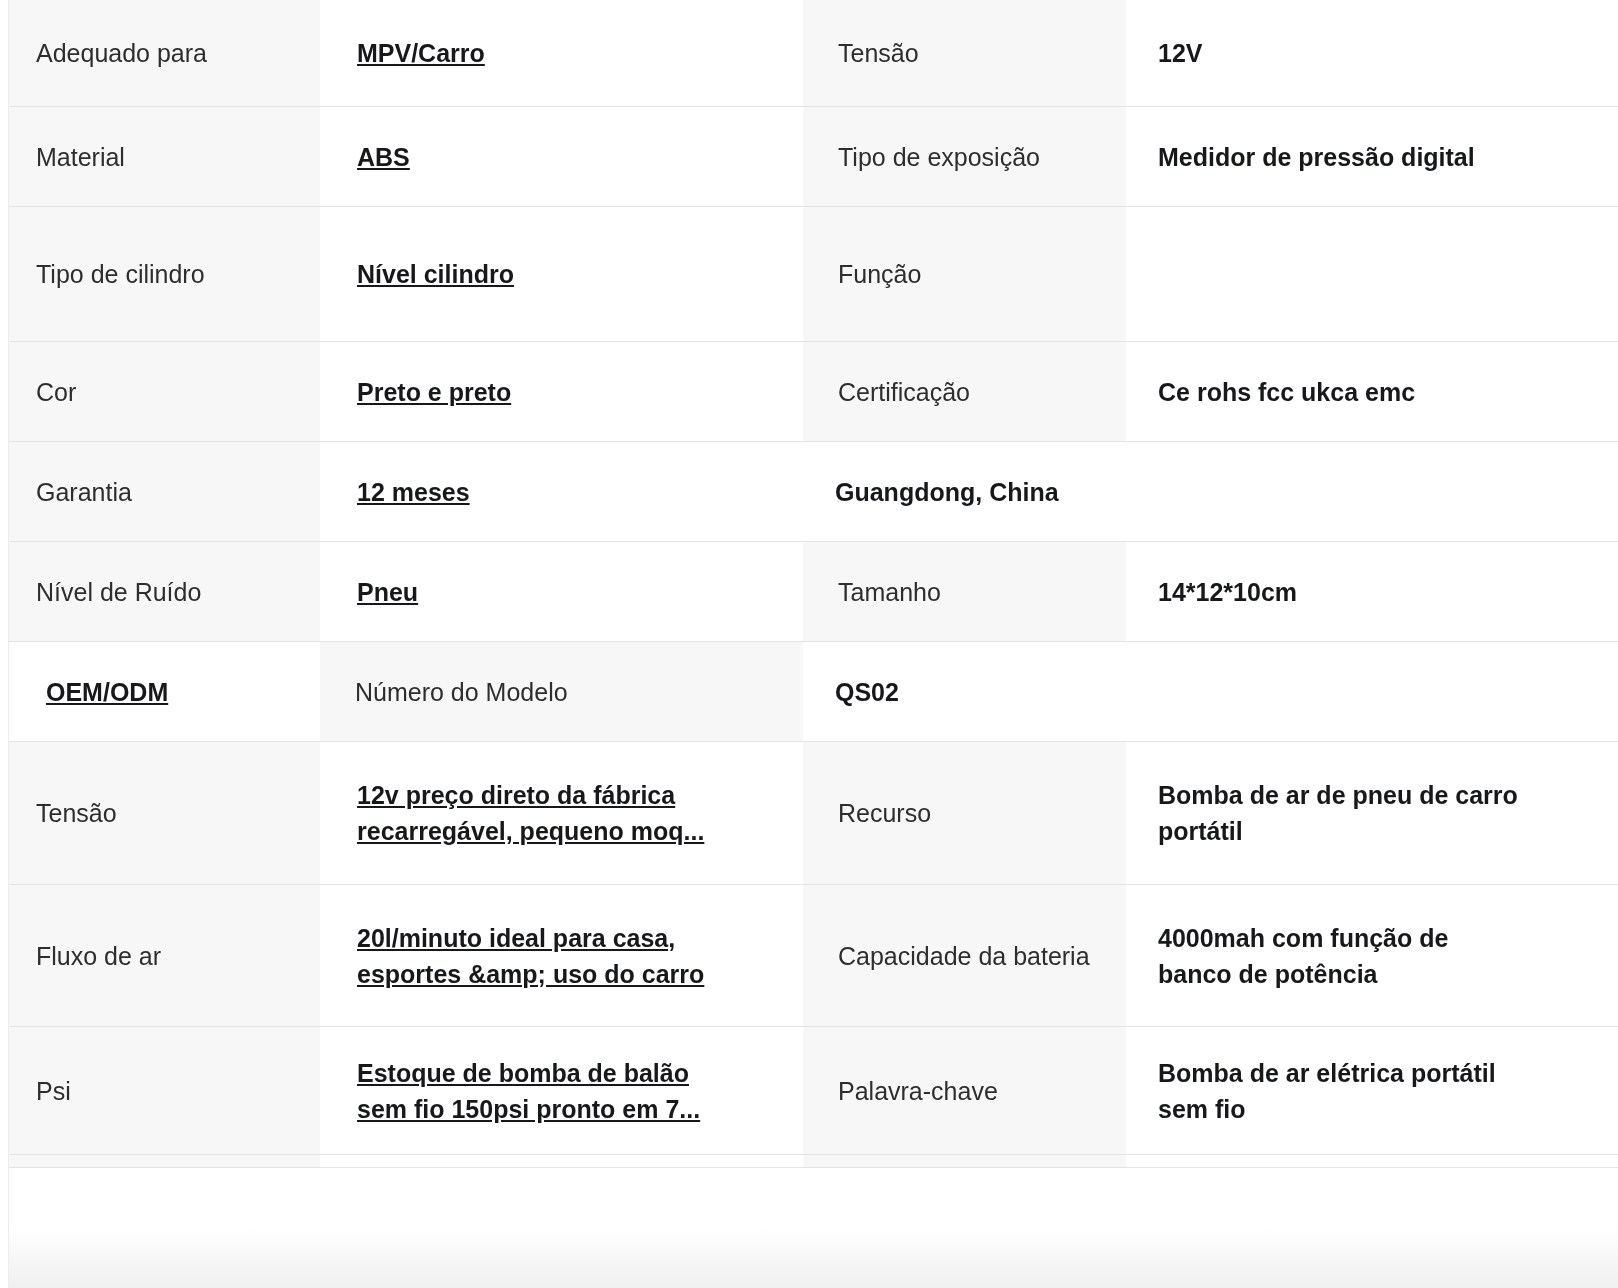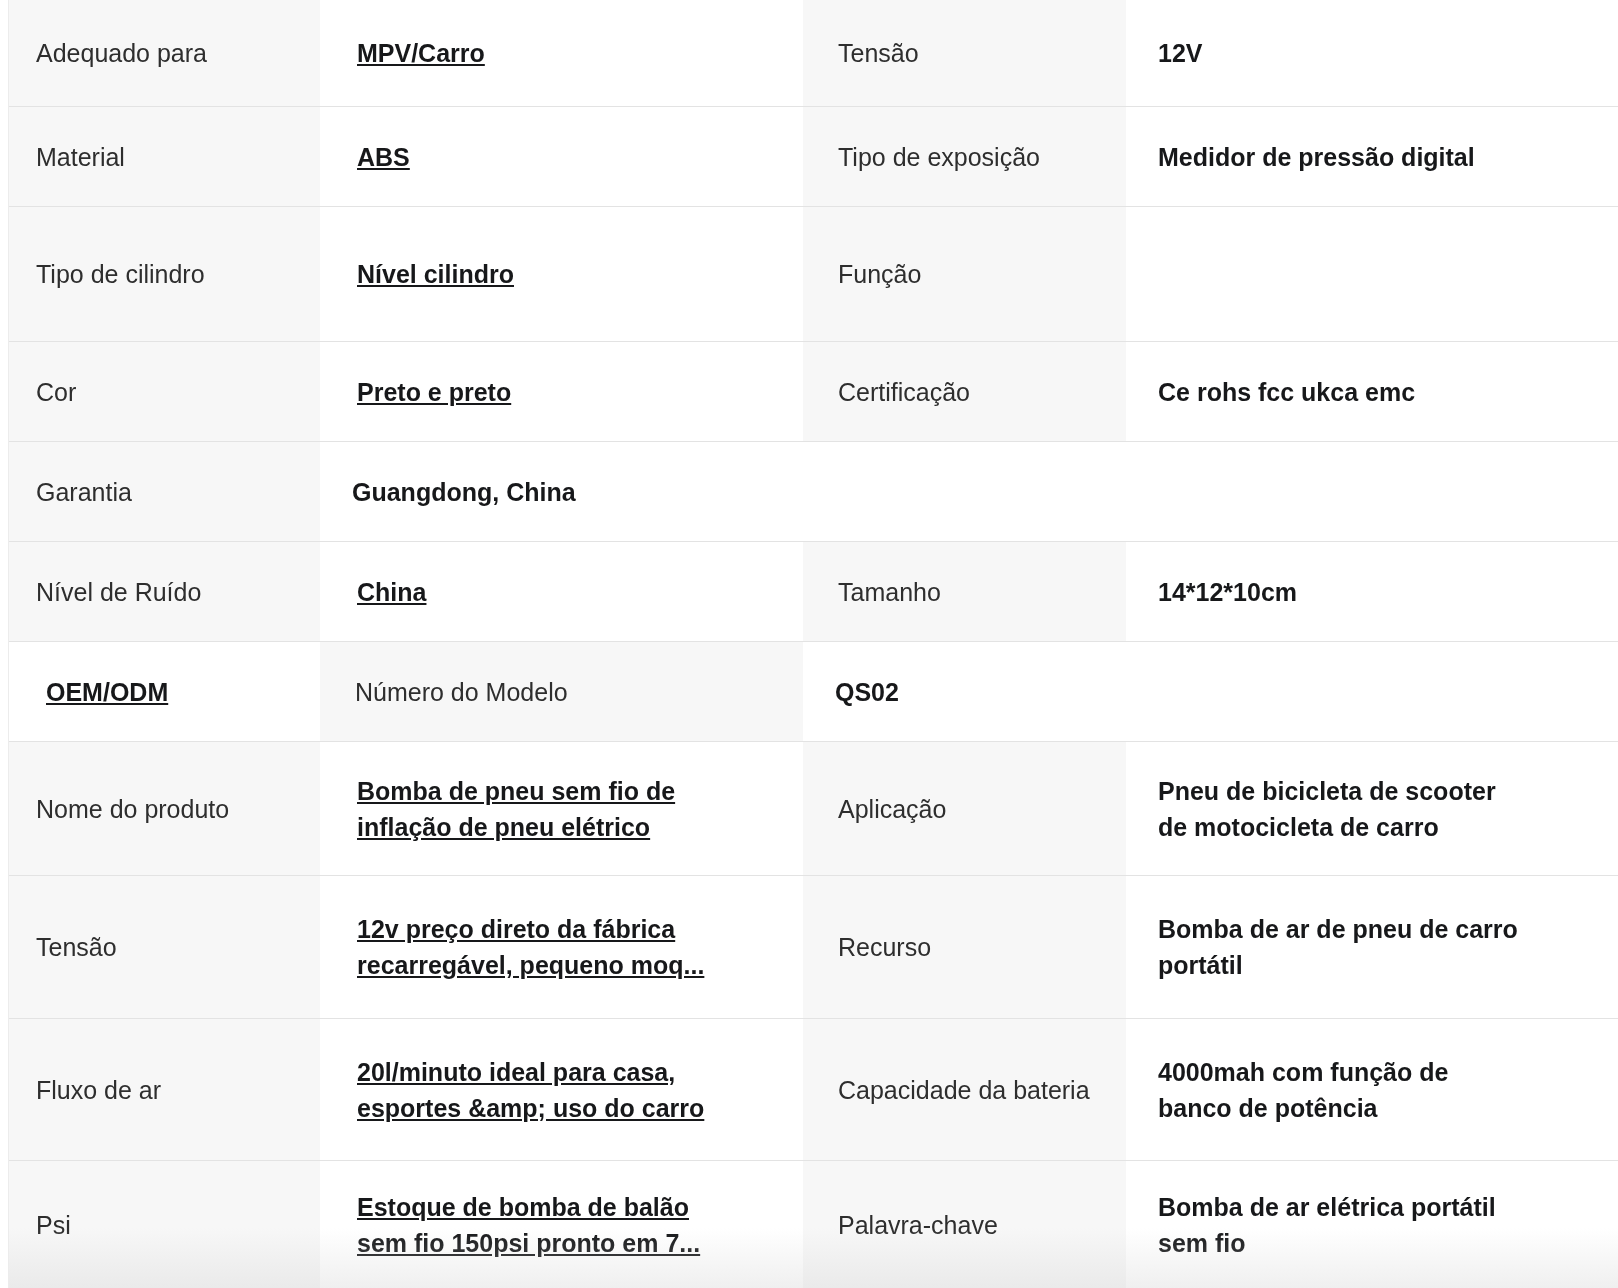--- a/index.html
+++ b/index.html
@@ -118,31 +118,34 @@
       </div>
     <div class="cell value c4">
         <span class="txt">Ce rohs fcc ukca emc</span>
       </div>
   </div>
 
   <div class="spec-row" style="height:100px">
     <div class="cell label c1">
         <span class="txt">Garantia</span>
       </div>
+    <div class="cell value c2">
+        <span class="txt">12 meses</span>
+      </div>
     <div class="cell value c4">
         <span class="txt">Guangdong, China</span>
       </div>
   </div>
 
   <div class="spec-row" style="height:100px">
     <div class="cell label c1">
         <span class="txt">Nível de Ruído</span>
       </div>
     <div class="cell value c2">
-        <span class="txt">China</span>
+        <span class="txt">Pneu</span>
       </div>
     <div class="cell label c3">
         <span class="txt">Tamanho</span>
       </div>
     <div class="cell value c4">
         <span class="txt">14*12*10cm</span>
       </div>
   </div>
 
   <div class="spec-row" style="height:100px">
@@ -150,34 +153,20 @@
         <span class="txt">OEM/ODM</span>
       </div>
     <div class="cell label c3">
         <span class="txt">Número do Modelo</span>
       </div>
     <div class="cell value c4">
         <span class="txt">QS02</span>
       </div>
   </div>
 
-  <div class="spec-row" style="height:134px">
-    <div class="cell label c1">
-        <span class="txt">Nome do produto</span>
-      </div>
-    <div class="cell value c2">
-        <span class="txt">Bomba de pneu sem fio de inflação de pneu elétrico</span>
-      </div>
-    <div class="cell label c3">
-        <span class="txt">Aplicação</span>
-      </div>
-    <div class="cell value c4">
-        <span class="txt">Pneu de bicicleta de scooter de motocicleta de carro</span>
-      </div>
-  </div>
 
   <div class="spec-row" style="height:143px">
     <div class="cell label c1">
         <span class="txt">Tensão</span>
       </div>
     <div class="cell value c2">
         <span class="txt">12v preço direto da fábrica recarregável, pequeno moq...</span>
       </div>
     <div class="cell label c3">
         <span class="txt">Recurso</span>

